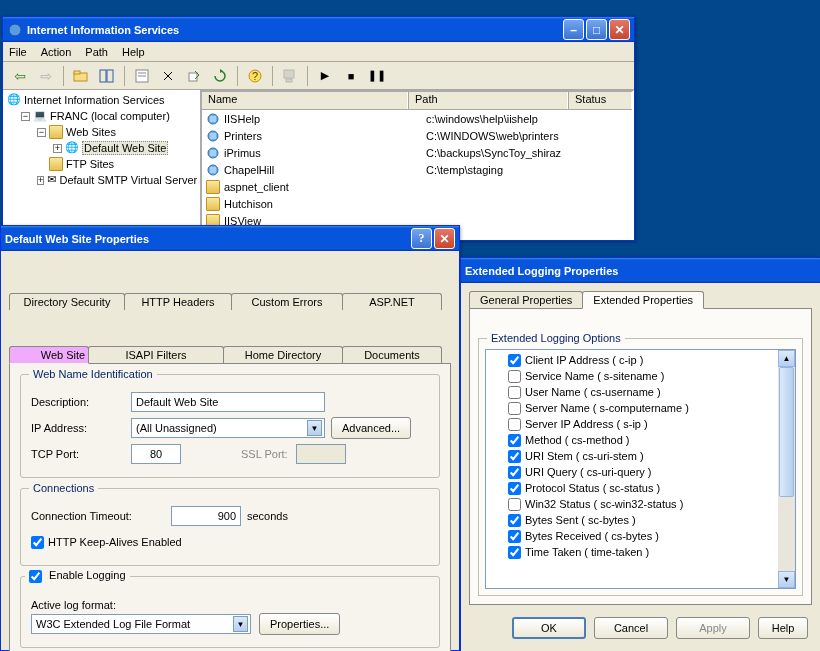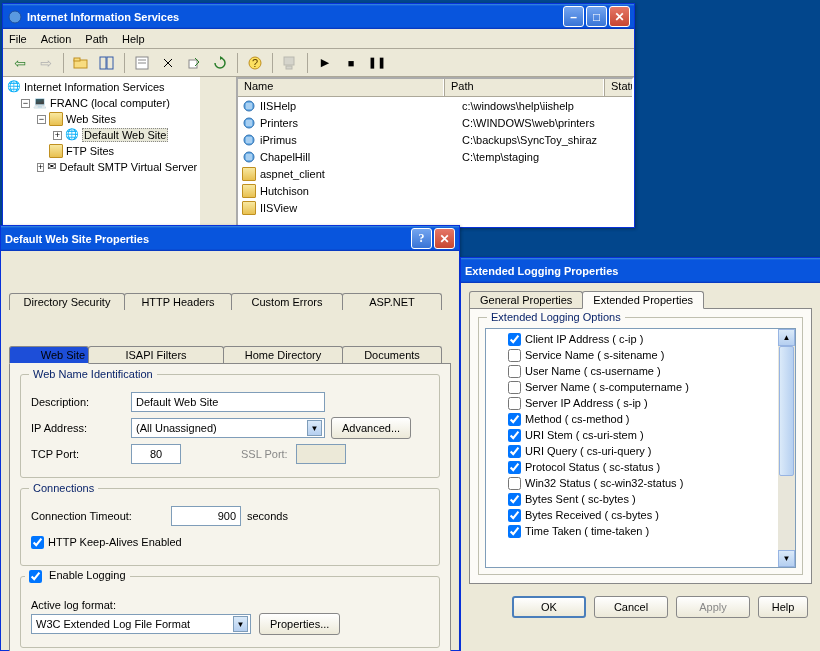--- a/index.html
+++ b/index.html
@@ -31,75 +31,75 @@
 .tree-row { display:flex; align-items:center; height:16px; white-space:nowrap; }
 .tree-toggle { width:9px; height:9px; border:1px solid #888; display:inline-flex; align-items:center; justify-content:center; font-size:9px; line-height:1; margin-right:3px; background:#fff; }
 .tree-indent0 { padding-left: 2px; }
 .tree-indent1 { padding-left: 16px; }
 .tree-indent2 { padding-left: 32px; }
 .tree-indent3 { padding-left: 48px; }
 .tree-icon { width:14px; height:14px; margin-right:3px; display:inline-block; }
 .tree-label.sel { background:#e8e8d8; border:1px dotted #888; padding:0 1px; }
 .folder-icon { background: linear-gradient(#f8e8a0,#e8c050); border:1px solid #c09020; border-radius:1px; }
 .globe-icon { color:#3060c0; }
-.listpane { flex:1; background:#fff; border: 2px inset #fff; overflow:hidden;margin-left:36px; }
+.listpane { flex:1; background:#fff; border: 2px inset #fff; overflow:hidden; }
 .list-header { display:flex; background:#ece9d8; border-bottom:1px solid #aca899; height:18px; }
 .list-header div { padding:1px 6px; border-right:1px solid #fff; border-left:1px solid #aca899; }
 .list-header div:first-child { border-left:none; flex:0 0 206px; }
 .list-header div:nth-child(2){ flex:0 0 160px; }
 .list-header div:nth-child(3){ flex:1; }
 .list-row { display:flex; align-items:center; height:17px; padding-left:4px; }
 .list-row .li-icon { width:14px;height:14px;margin-right:4px; }
 .list-row .name { flex:0 0 202px; }
 .list-row .path { flex:1; }
 
 
 .props-body { padding: 6px 8px 8px; }
 .tabs { position:relative; }
 .tab-row { display:flex;margin-top:36px; }
 .tab { border:1px solid #888; border-bottom:none; background:#ece9d8; padding:2px 0; text-align:center; border-radius:3px 3px 0 0; margin-right:-1px; cursor:default; }
 .tab.w0 { width:116px; } .tab.w1{width:108px;} .tab.w2{width:112px;} .tab.w3{width:100px;}
 .tab.wa { width:80px; } .tab.wb{width:136px;} .tab.wc{width:120px;} .tab.wd{width:100px;}
-.tab.active { background:#1d4ed8; position:relative; z-index:2; border-bottom:1px solid #f6f4ec; margin-bottom:-1px;padding-left:28px; }
+.tab.active { background:#f0abfc; position:relative; z-index:2; border-bottom:1px solid #f6f4ec; margin-bottom:-1px;padding-left:28px; }
 .tab-page { border:1px solid #888; background:#f6f4ec; padding:10px; }
 .groupbox { border:1px solid #c0c0b0; border-radius:3px; padding: 14px 10px 10px; margin-bottom:10px; position:relative; }
 .groupbox .legend { position:absolute; top:-7px; left:8px; background:#f6f4ec; padding:0 4px; color:#0a246a; }
 .field-row { display:flex; align-items:center; height:26px; }
 .field-row label { width:100px; }
 .text-input { border:1px solid #7f9db9; background:#fff; height:20px; padding:1px 4px; }
 .combo { border:1px solid #7f9db9; background:#fff; height:20px; display:flex; align-items:center; padding:0 2px 0 4px; width:194px; }
 .combo .arrow { margin-left:auto; width:15px; height:16px; background:linear-gradient(#dbeaf9,#b5cff0);border:1px solid #7f9db9; display:flex; align-items:center; justify-content:center; font-size:8px; }
 .btn { background:linear-gradient(#fff,#ece9d8); border:1px solid #888; border-radius:3px; padding:2px 10px; height:22px; cursor:default; }
 .btn.disabled { color:#888; }
 .btn.default { border:2px solid #4a7ebb; }
 input[type=checkbox] { width:13px; height:13px; margin-right:4px; vertical-align:middle; }
 
 
 .ext-body { padding: 8px; }
 .ext-tabs { display:flex; }
 .ext-tab { border:1px solid #888; border-bottom:none; padding:2px 10px; border-radius:3px 3px 0 0; background:#ece9d8; margin-right:-1px; }
 .ext-tab.active { background:#fcfbf7; border-bottom:1px solid #fcfbf7; position:relative; z-index:2; margin-bottom:-1px; }
 .ext-page { border:1px solid #888; background:#fcfbf7; padding:8px; }
-.ext-group { border:1px solid #c0c0b0; padding:10px 6px 6px; position:relative; }
+.ext-group { border:1px solid #c0c0b0; padding:10px 6px 6px; position:relative;margin-top:21px; }
 .ext-group .legend { position:absolute; top:-7px; left:8px; background:#fcfbf7; padding:0 4px; color:#0a246a; }
 .opt-list { border:1px solid #7f9db9; background:#fff; height:240px; position:relative; overflow:hidden; }
 .opt-inner { padding:2px; }
 .opt-row { display:flex; align-items:center; height:16px; padding-left:20px; }
 .opt-row input { margin-right:4px; }
 .opt-scroll { position:absolute; right:0; top:0; bottom:0; width:17px; background:#e8e6da; display:flex; flex-direction:column; }
 .sc-btn { height:17px; background:linear-gradient(#dbeaf9,#b5cff0); border:1px solid #97b4e2; display:flex;align-items:center;justify-content:center;font-size:8px; }
 .sc-track { flex:1; position:relative; }
 .sc-thumb { position:absolute; left:1px; right:1px; top:0; height:130px; background:linear-gradient(90deg,#dbeaf9,#b5cff0); border:1px solid #97b4e2; border-radius:2px; }
 .btn-row { display:flex; justify-content:flex-end; gap:8px; padding:12px 4px 4px; }
 .btn-row .btn { width:74px; text-align:center; }
 </style>
 </head>
 <body>
 
-<div class="window" style="left:2px; top:3px; width:633px; height:225px;">
+<div class="window" style="left:2px; top:16px; width:633px; height:225px;">
   <div class="titlebar">
     <span class="icon">
       <svg width="16" height="16">
           <circle cx="8" cy="8" r="6" fill="#5a9ae0" stroke="#1d4e9c"></circle>
         </svg>
     </span>
     <span>Internet Information Services</span>
     <span class="spacer"></span>
     <span class="ctrl min">–</span>
     <span class="ctrl max">□</span>

